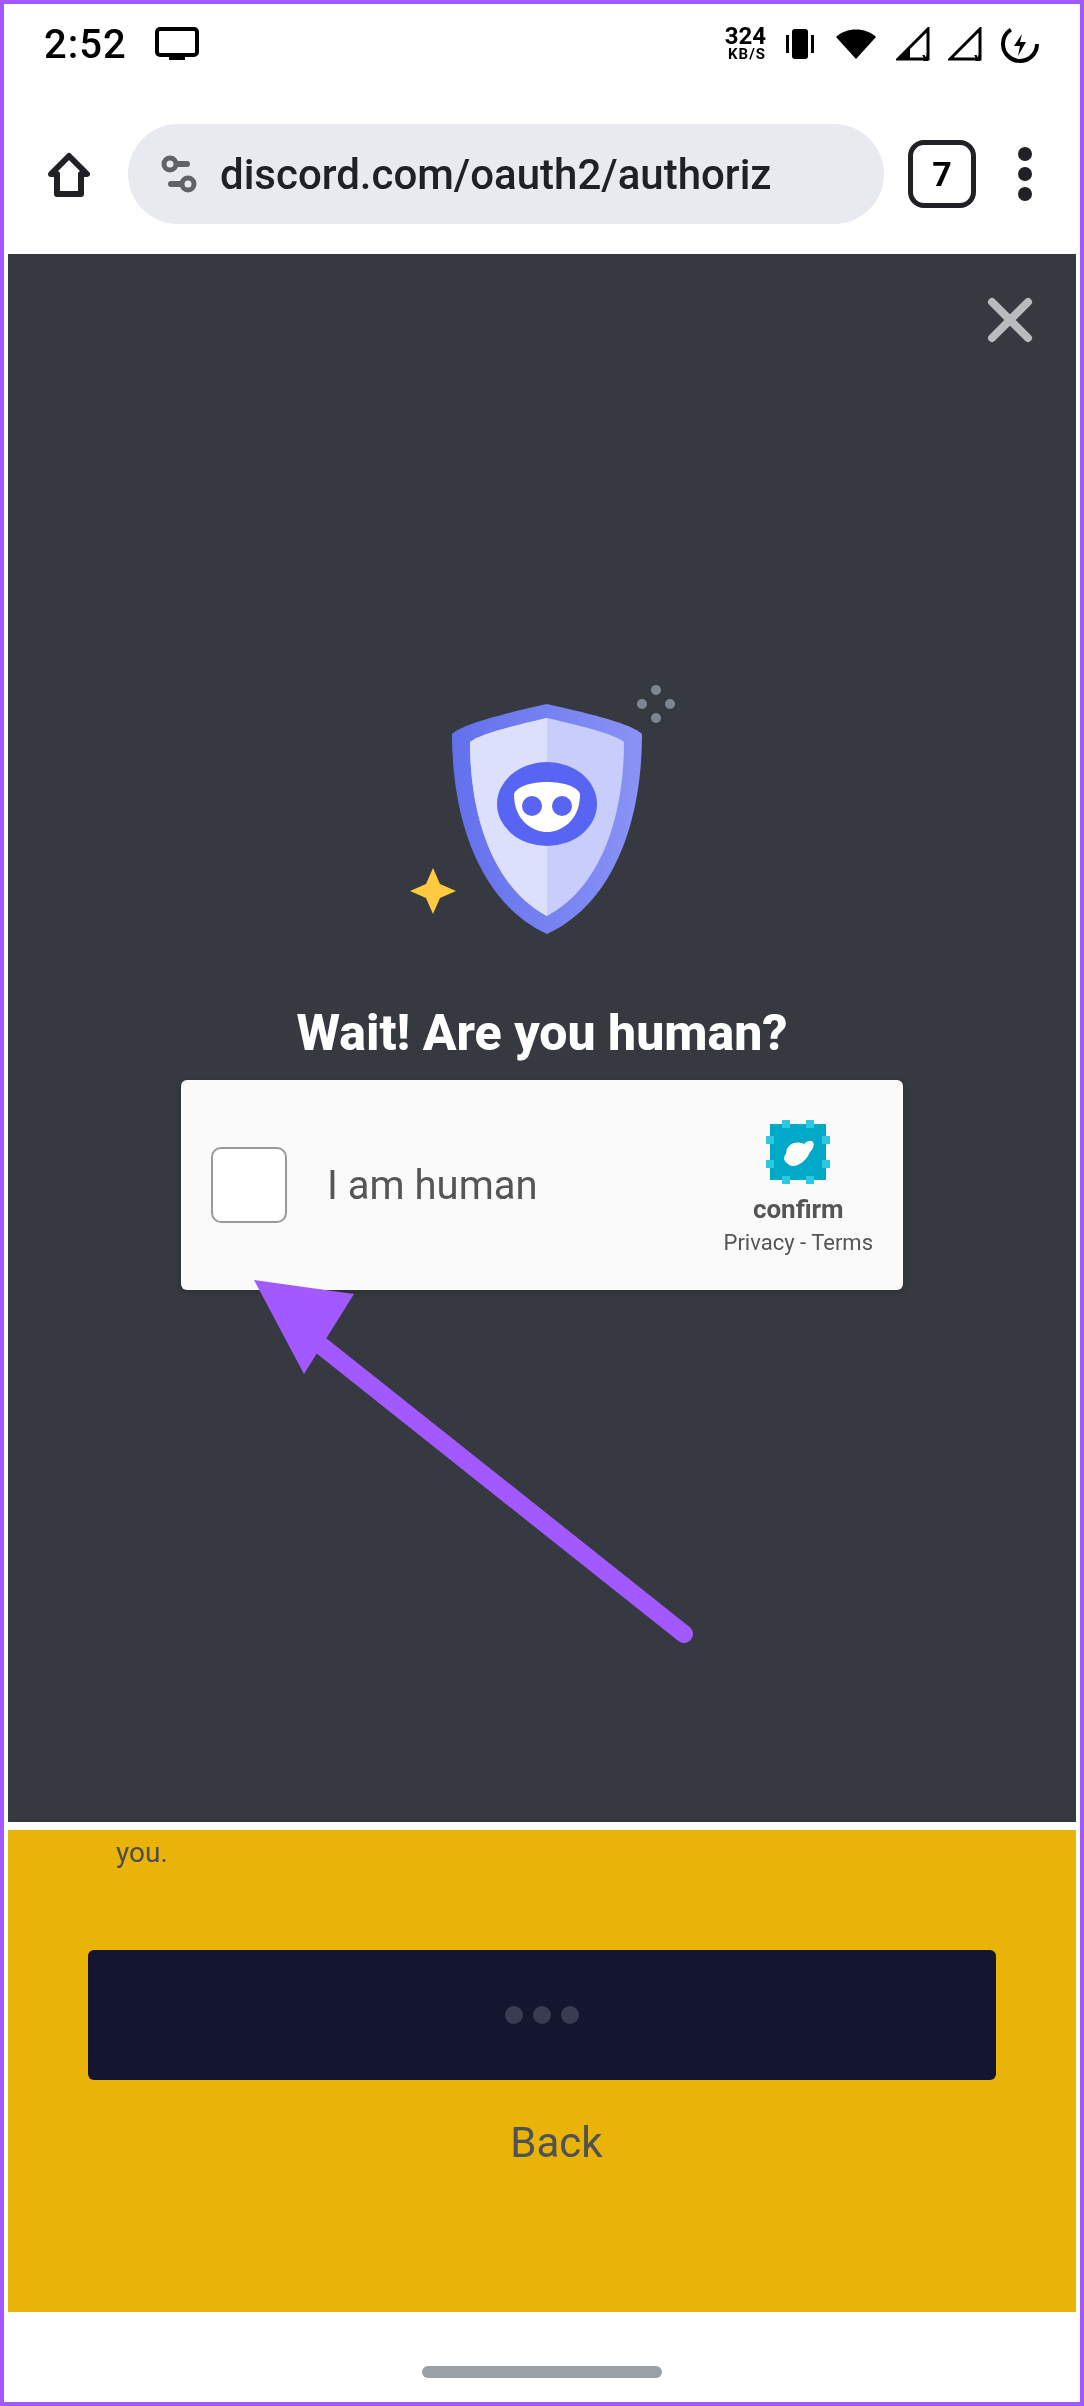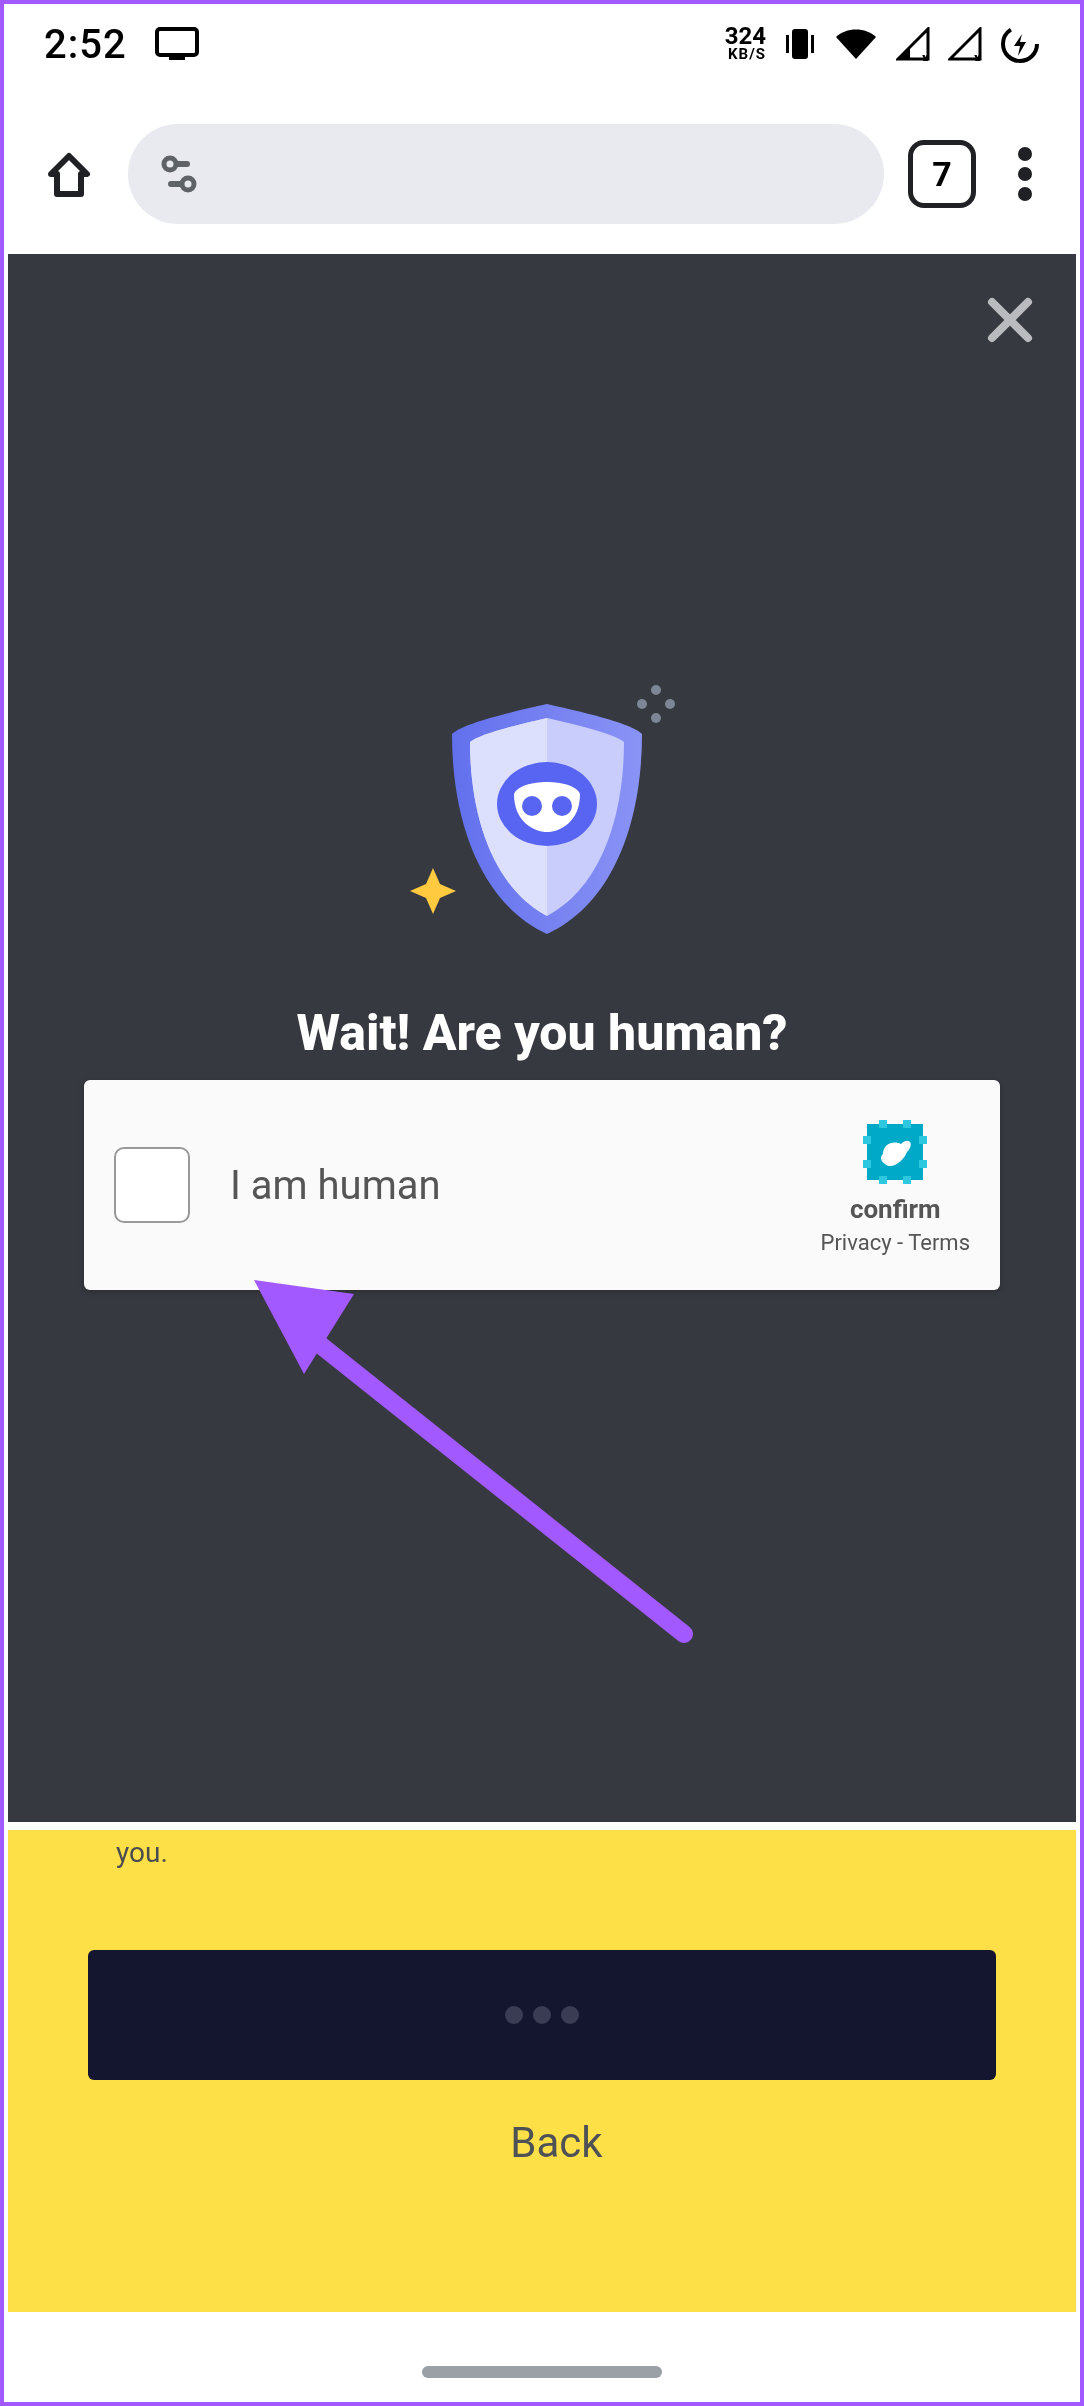--- a/index.html
+++ b/index.html
@@ -27,32 +27,32 @@
   
   .content-dark { position: absolute; top: 250px; left: 4px; right: 4px; bottom: 580px; background: #36393f; }
   .close-x { position:absolute; top: 40px; right: 40px; color:#b9bbbe;}
   .hero { position:absolute; top: 430px; left:0; right:0; display:flex; flex-direction:column; align-items:center;}
   .shield-wrap { position:relative; width:300px; height:260px; margin-bottom: 60px;}
   .cross-dots { position:absolute; right:16px; top:0;}
   .sparkle { position:absolute; left:16px; bottom:24px;}
   .title { font-size: 50px; font-weight: 800; color: #fff; text-align:center; margin-bottom: 18px;}
   .subtitle { font-size: 36px; font-weight: 400; color: #d7d9dc; text-align:center; margin-bottom: 50px;}
 
-  .captcha-box { width: 916px; height: 210px; background: #fafafa; border-radius: 6px; box-shadow: 0 2px 6px rgba(0,0,0,0.2); display:flex; align-items:center; padding: 0 30px; position:relative;}
+  .captcha-box { width: 722px; height: 210px; background: #fafafa; border-radius: 6px; box-shadow: 0 2px 6px rgba(0,0,0,0.2); display:flex; align-items:center; padding: 0 30px; position:relative;}
   .captcha-check { width: 76px; height: 76px; border: 2px solid #999; border-radius: 10px; background:#fff; margin-right: 40px;}
   .captcha-label { font-size: 40px; color: #555; flex:1;}
   .captcha-brand { display:flex; flex-direction:column; align-items:center; gap:6px;}
   .captcha-brand-name { font-size: 26px; font-weight:700; color:#555;}
   .captcha-links { font-size: 22px; color:#555;}
 
   
   .anno-arrow { position:absolute; top: 1260px; left: 240px; pointer-events:none; z-index:50;}
 
   
-  .content-black { position:absolute; left:4px; right:4px; top: 1826px; height: 490px; background:#fde047; }
+  .content-black { position:absolute; left:4px; right:4px; top: 1826px; height: 490px; background:#eab308; }
   .you-text { position:absolute; left: 108px; top: 6px; color: #4a4c50; font-size:28px;}
   .loading-btn { position:absolute; left: 80px; right: 80px; top: 120px; height: 130px; background:#14152e; border-radius:6px; display:flex; align-items:center; justify-content:center; gap:10px;}
   .dot { width:18px; height:18px; border-radius:50%; background:#3a3c54;}
   .back-text { position:absolute; left:0; right:0; top: 288px; text-align:center; color:#4e5156; font-size:42px;padding-left:29px;}
 
   
   .bottom-strip { position:absolute; left:4px; right:4px; bottom:4px; height: 86px; background:#fff;}
   .nav-handle { position:absolute; left:50%; bottom: 20px; transform:translateX(-50%); width: 240px; height: 12px; background:#9aa0a6; border-radius:10px;}
 </style>
 </head>
@@ -116,20 +116,21 @@
   </div>
   <div class="omnibox">
     <span class="ico">
       <svg width="42" height="42" viewBox="0 0 42 42">
             <rect x="4" y="8" width="28" height="6" rx="3" fill="#5f6368"></rect>
             <circle cx="12" cy="11" r="6" fill="#e8eaef" stroke="#5f6368" stroke-width="5"></circle>
             <rect x="10" y="28" width="28" height="6" rx="3" fill="#5f6368"></rect>
             <circle cx="30" cy="31" r="6" fill="#e8eaef" stroke="#5f6368" stroke-width="5"></circle>
           </svg>
     </span>
+    <span class="url">discord.com/oauth2/authoriz</span>
   </div>
   <div class="tabs-btn">
     <span>7</span>
   </div>
   <div class="menu-btn">
     <svg width="14" height="56" viewBox="0 0 14 56">
           <circle cx="7" cy="8" r="7" fill="#202124"></circle>
           <circle cx="7" cy="28" r="7" fill="#202124"></circle>
           <circle cx="7" cy="48" r="7" fill="#202124"></circle>
         </svg>

